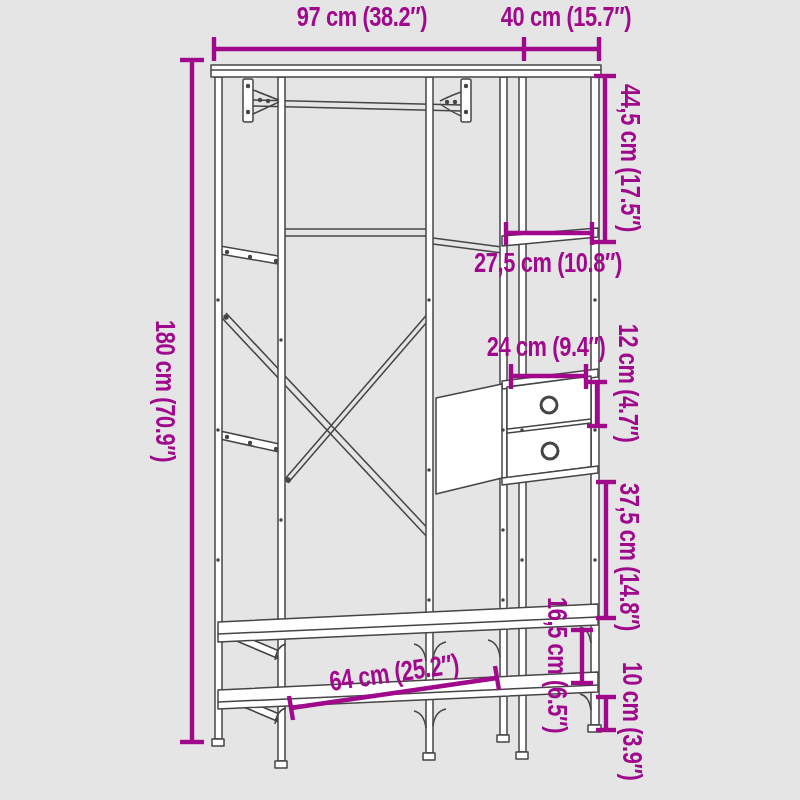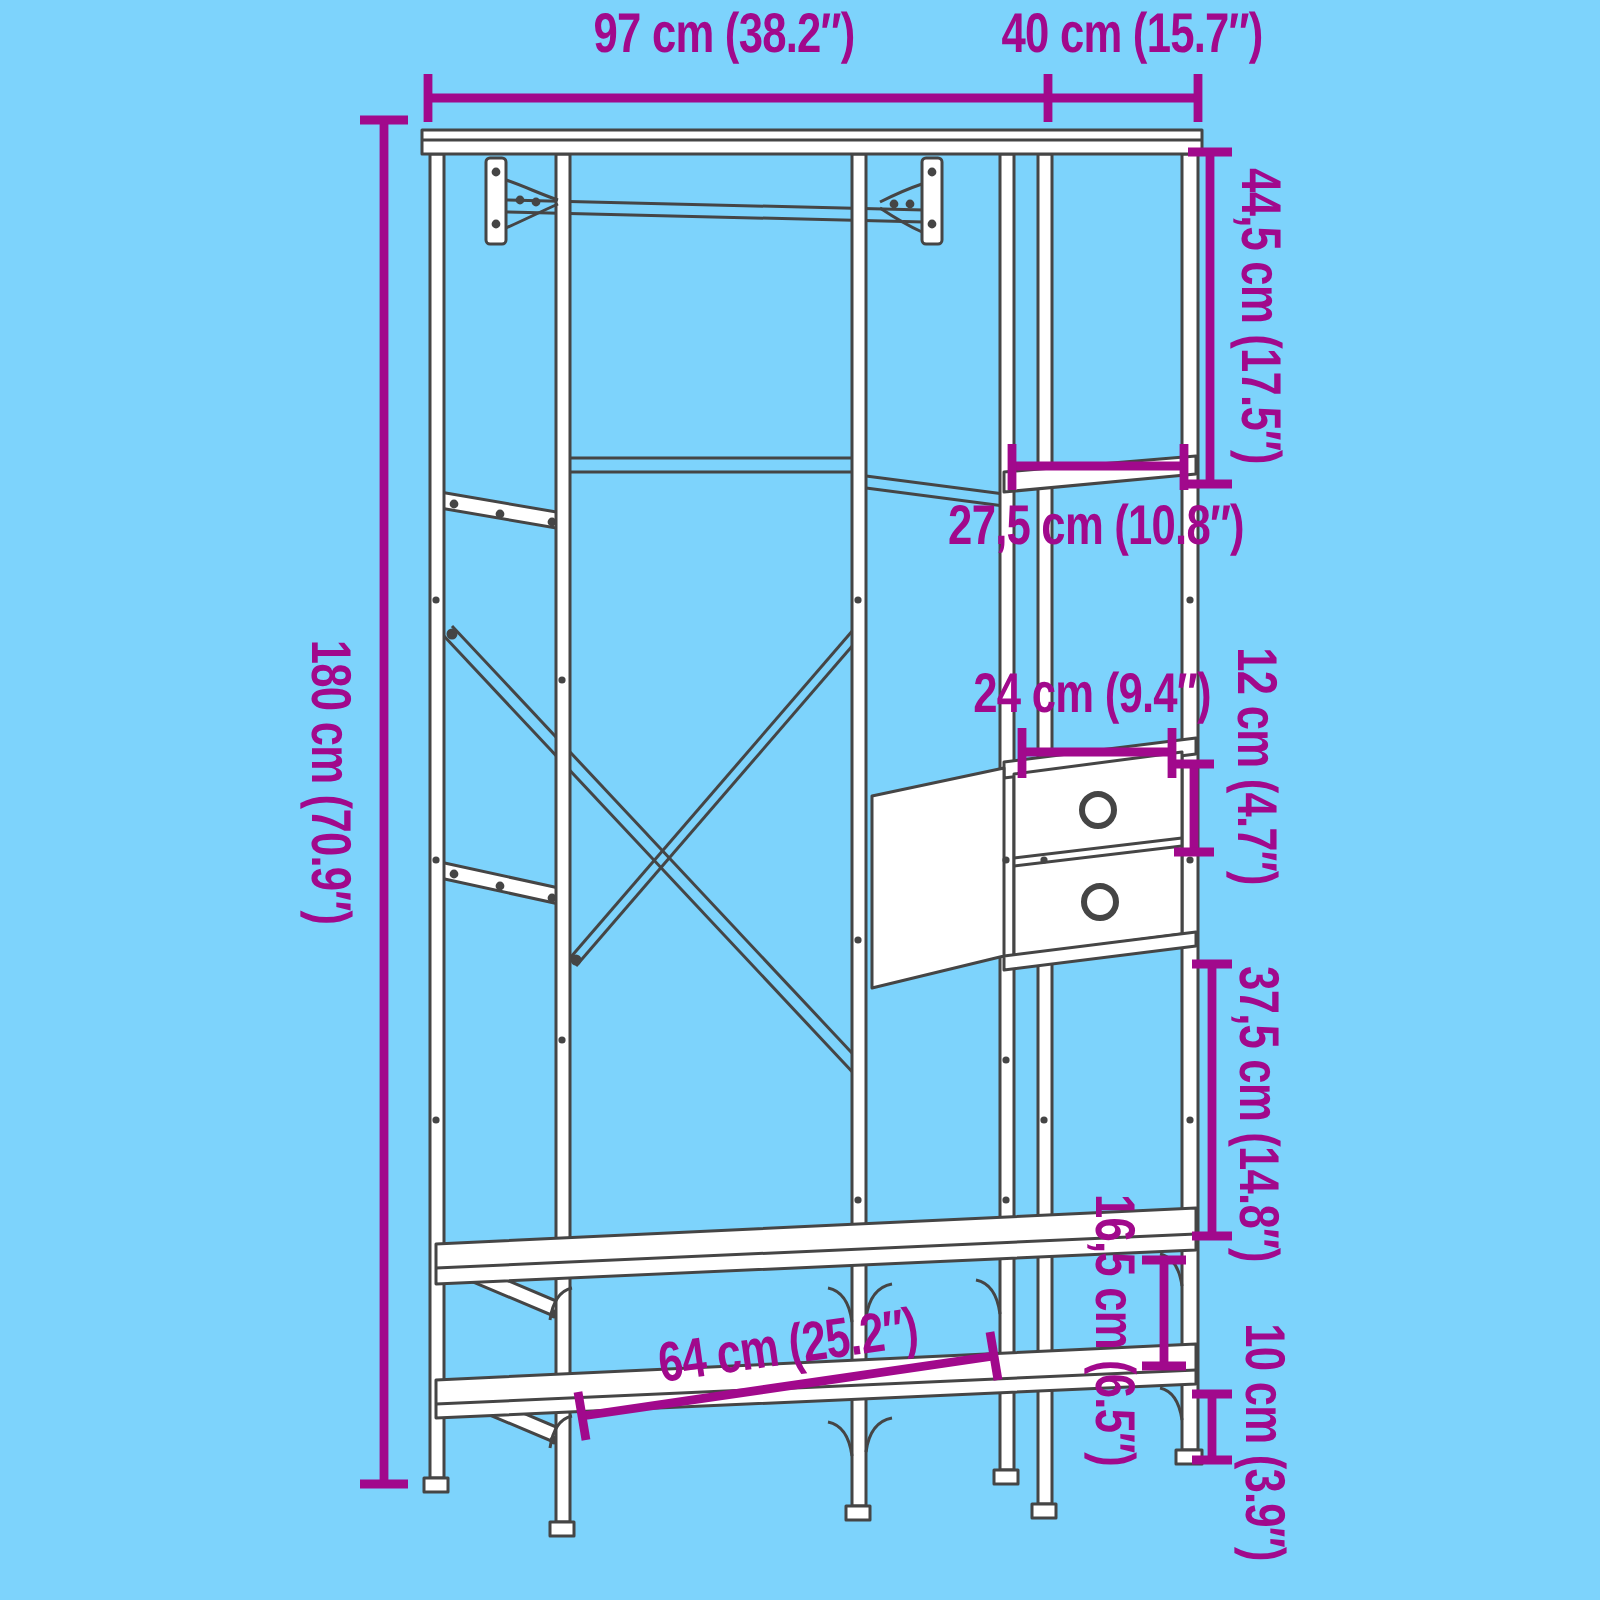--- a/index.html
+++ b/index.html
@@ -1,19 +1,19 @@
 <!DOCTYPE html>
 <html><head>
 <meta charset="utf-8">
 <style>
   html,body{margin:0;padding:0;background:#ffffff;}
   .stage{
     position:relative;
     width:800px;height:800px;
-    background:#7dd3fc;
+    background:#e5e5e5;
     overflow:hidden;
     font-family:"Liberation Sans",sans-serif;
   }
   .stage svg{position:absolute;left:0;top:0;}
   .dim-label{
     position:absolute;
     color:#A1098C;
     font:700 28px "Liberation Sans",sans-serif;
     letter-spacing:-0.5px;
     white-space:nowrap;

